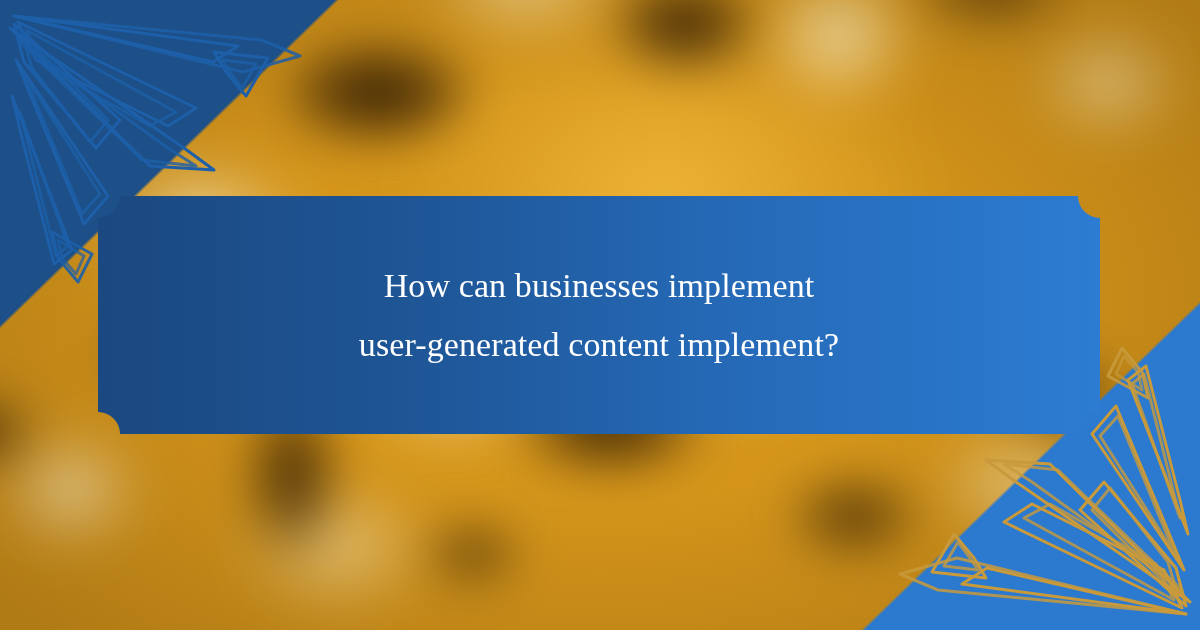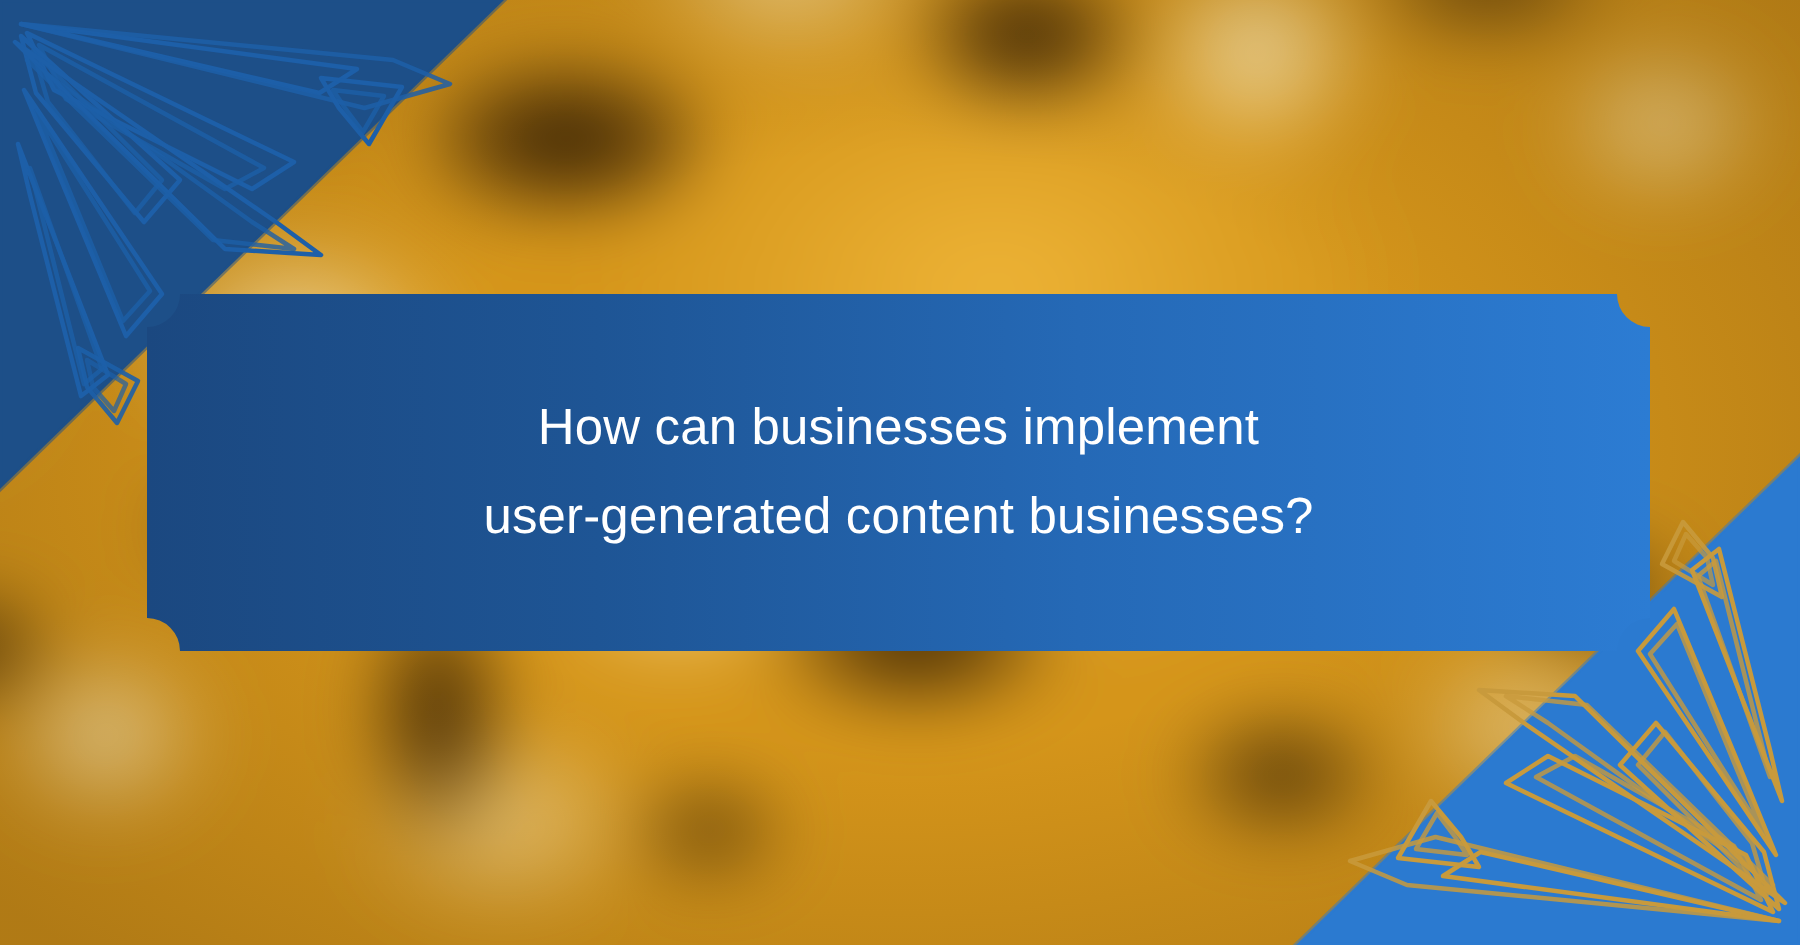--- a/index.html
+++ b/index.html
@@ -6,21 +6,21 @@
   html, body {
     margin: 0;
     padding: 0;
     background: #13161a;
   }
   #stage {
     position: relative;
     width: 1200px;
     height: 630px;
     overflow: hidden;
-    font-family: Liberation Sans, sans-serif;
+    font-family: Liberation Serif, serif;
     background: #ec4899;
   }
 
   
   #bg-photo {
     position: absolute;
     inset: -80px;
     background-color: #d9a637;
     background-image:
       
@@ -184,17 +184,17 @@
         L 1002,216
         A 22,22 0 0 0 980,238
         L 22,238
         A 22,22 0 0 0 0,216
         L 0,22
         A 22,22 0 0 0 22,0
         Z"></path>
     </svg>
     <div id="banner-text">
       <span class="ln">How can businesses implement</span>
-      <span class="ln">user-generated content businesses?</span>
+      <span class="ln">user-generated content implement?</span>
     </div>
   </div>
 
 </div>
 
 </body></html>

